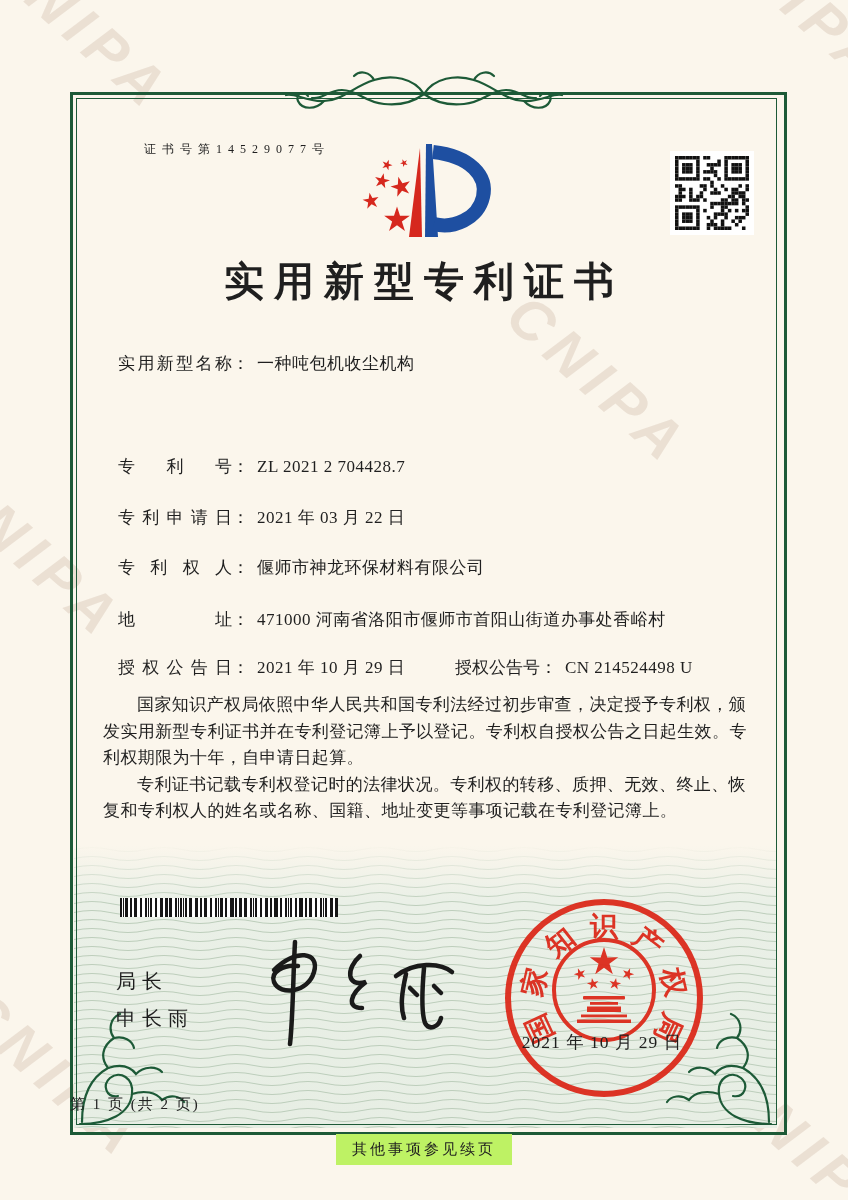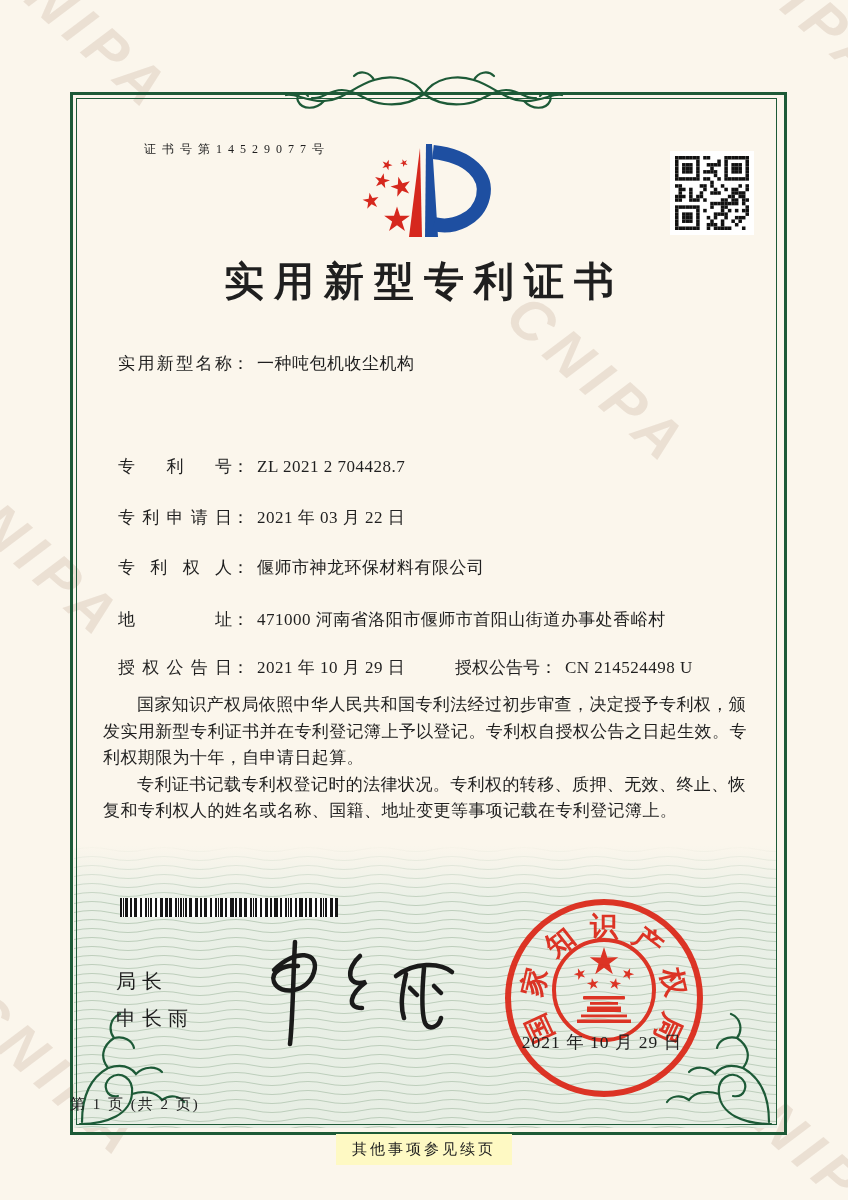--- a/index.html
+++ b/index.html
@@ -59,21 +59,21 @@
   .seal{position:absolute;left:494px;top:886px;z-index:5;opacity:0.95;}
   .seal-red{fill:var(--c-seal);}
   .seal-stroke{stroke:var(--c-seal);fill:none;}
   .seal text.ring{font-size:28px;font-weight:700;fill:var(--c-seal);
     font-family:"Liberation Serif","DejaVu Serif",serif;}
   .seal-date{font-size:17.5px;fill:#141414;letter-spacing:1px;
     font-family:"Liberation Serif","DejaVu Serif",serif;}
   .page-no{position:absolute;left:70px;right:90px;top:1095px;
     font-size:15px;letter-spacing:2px;z-index:4;color:#222;}
   .note{position:absolute;left:0;right:0;top:1134px;text-align:center;z-index:4;}
-  .note span{display:inline-block;background:#fef9c3;padding:6px 16px;font-size:15px;
+  .note span{display:inline-block;background:#bef264;padding:6px 16px;font-size:15px;
     letter-spacing:3px;}
   .qr{position:absolute;left:670px;top:151px;width:84px;height:84px;background:#fff;z-index:4;}
   .logo{position:absolute;left:342px;top:134px;z-index:4;}
 </style>
 </head>
 <body>
 
 <div class="page">
 
   <span class="wm" style="left:-30px;top:-8px">CNIPA</span>

